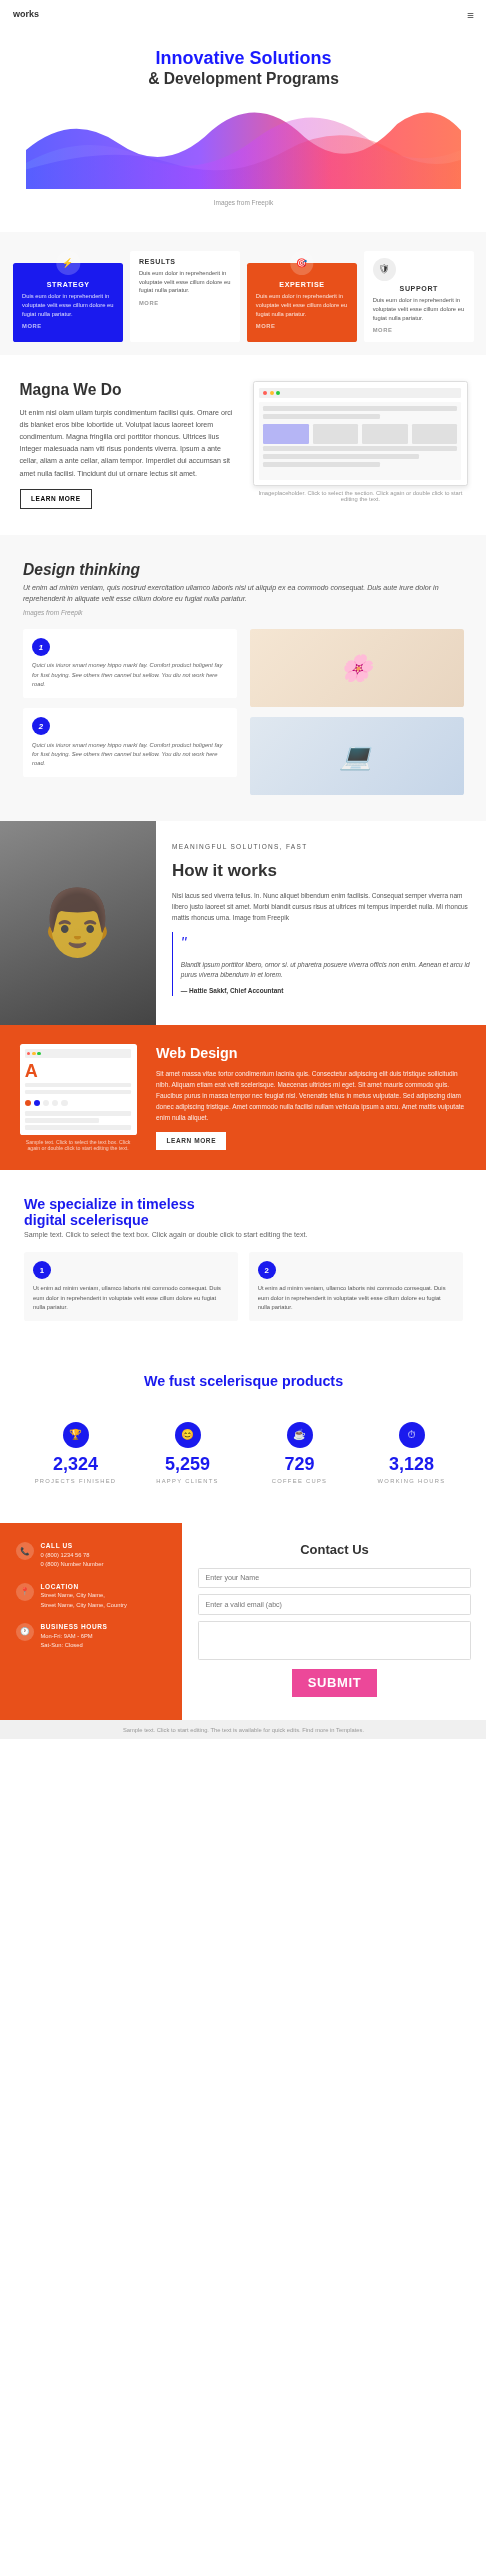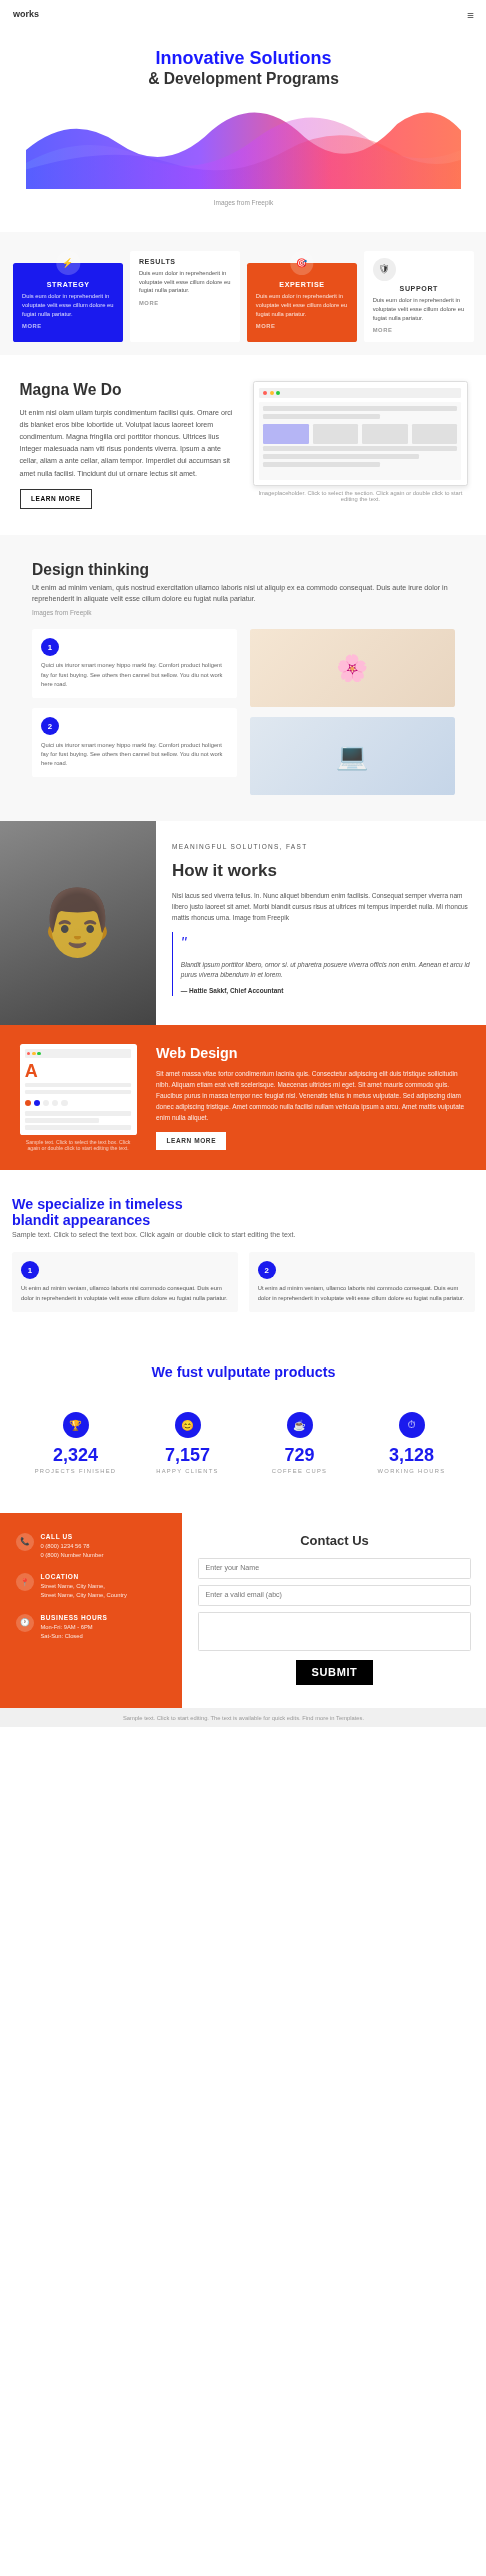--- a/index.html
+++ b/index.html
@@ -42,21 +42,21 @@
     .browser-bar { background: #f0f0f0; height: 10.4px; border-radius: 1.3px; display: flex; align-items: center; padding: 0 3.9px; gap: 2.6px; margin-bottom: 3.9px; }
     .browser-dot { width: 3.9px; height: 3.9px; border-radius: 50%; background: #ccc; }
     .browser-content { background: #f8f8f8; height: 78px; border-radius: 1.3px; display: flex; flex-direction: column; padding: 3.9px; gap: 2.6px; }
     .browser-row { height: 5.2px; background: #e0e0e0; border-radius: 1.3px; }
     .browser-row.short { width: 60%; }
     .browser-icons-row { display: flex; gap: 3.9px; margin-top: 2.6px; }
     .browser-icon-item { background: #e0e0e0; flex: 1; height: 19.5px; border-radius: 1.3px; }
     .mockup-caption { font-size: 5.8px; color: #999; text-align: center; margin-top: 3.9px; }
 
     
-    .design-thinking { padding: 26px 32px; background: #f8f8f8; }
+    .design-thinking { padding: 26px 23px; background: #f8f8f8; font-style: italic; }
     .design-thinking h2 { font-size: 15.6px; font-weight: 900; margin-bottom: 3.9px; }
     .design-thinking > p { font-size: 7.1px; color: #555; line-height: 1.6; margin-bottom: 3.9px; }
     .design-image-credit { font-size: 6.5px; color: #999; margin-bottom: 13px; }
     .design-steps { display: flex; gap: 13px; }
     .design-step-col { flex: 1; display: flex; flex-direction: column; gap: 10.4px; }
     .design-step { background: #fff; padding: 9px; border-radius: 2.6px; }
     .design-step-num { width: 18px; height: 18px; border-radius: 50%; background: #1a1aee; color: #fff; display: flex; align-items: center; justify-content: center; font-size: 7.8px; font-weight: bold; margin-bottom: 5.2px; }
     .design-step p { font-size: 5.8px; color: #666; line-height: 1.6; }
     .design-step-img { background: #eee; height: 78px; border-radius: 2.6px; overflow: hidden; }
     .design-step-img-inner { width: 100%; height: 100%; background: linear-gradient(135deg, #f5e6d3, #e8d5c0); display: flex; align-items: center; justify-content: center; }
@@ -82,21 +82,21 @@
     .web-mockup-inner { background: #fff; border-radius: 2.6px; padding: 5.2px; }
     .web-mockup-header { background: #f0f0f0; height: 9px; border-radius: 1.3px; margin-bottom: 3.9px; display: flex; gap: 1.9px; align-items: center; padding: 0 2.6px; }
     .web-mockup-dot { width: 3.2px; height: 3.2px; border-radius: 50%; }
     .web-mockup-body { display: flex; flex-direction: column; gap: 2.6px; }
     .web-mockup-row { height: 4.5px; background: #eee; border-radius: 1.3px; }
     .web-mockup-dots-row { display: flex; gap: 2.6px; margin: 2.6px 0; }
     .web-mockup-dot-item { width: 6.5px; height: 6.5px; border-radius: 50%; }
     .web-mockup-caption { font-size: 5.2px; color: rgba(255,255,255,0.7); text-align: center; margin-top: 3.9px; }
 
     
-    .specialize { padding: 26px 12px; }
+    .specialize { padding: 26px 24px; }
     .specialize h2 { font-size: 14.3px; font-weight: 900; margin-bottom: 2.6px; }
     .specialize h2 span { color: #1a1aee; }
     .specialize > p { font-size: 7.1px; color: #666; margin-bottom: 13px; }
     .specialize-cards { display: flex; gap: 10.4px; }
     .spec-card { flex: 1; background: #f8f8f8; border-radius: 2.6px; padding: 9px; position: relative; }
     .spec-num { width: 18px; height: 18px; border-radius: 50%; background: #1a1aee; color: #fff; display: flex; align-items: center; justify-content: center; font-size: 7.8px; font-weight: bold; margin-bottom: 5.2px; }
     .spec-card p { font-size: 5.8px; color: #555; line-height: 1.6; }
 
     
     .innovative { padding: 26px 19.5px; text-align: center; }
@@ -113,21 +113,21 @@
     .contact-info { flex: 0 0 182px; background: #e8501a; padding: 19.5px 16px; color: #fff; }
     .contact-info-item { display: flex; gap: 6.5px; margin-bottom: 13px; align-items: flex-start; }
     .contact-info-icon { width: 18px; height: 18px; border-radius: 50%; background: rgba(255,255,255,0.2); display: flex; align-items: center; justify-content: center; font-size: 7.8px; flex-shrink: 0; }
     .contact-info-text h4 { font-size: 6.5px; font-weight: bold; letter-spacing: 0.6px; text-transform: uppercase; margin-bottom: 1.9px; }
     .contact-info-text p { font-size: 5.8px; line-height: 1.6; opacity: 0.85; }
     .contact-form-area { flex: 1; padding: 19.5px 16px; background: #fff; }
     .contact-form-area h2 { font-size: 13px; font-weight: 900; margin-bottom: 10.4px; text-align: center; }
     .form-field { margin-bottom: 6.5px; }
     .form-field input, .form-field textarea { width: 100%; border: 0.6px solid #ddd; padding: 5.2px 6.5px; font-size: 7.1px; border-radius: 1.3px; outline: none; }
     .form-field textarea { height: 39px; resize: none; }
-    .btn-submit { background: #000000; color: #fff; border: none; padding: 6.5px 15.6px; font-size: 11px; font-weight: bold; text-transform: uppercase; letter-spacing: 0.6px; cursor: pointer; display: block; margin: 4px auto; }
+    .btn-submit { background: #ec4899; color: #fff; border: none; padding: 6.5px 15.6px; font-size: 13px; font-weight: bold; text-transform: uppercase; letter-spacing: 0.6px; cursor: pointer; display: block; margin: 4px auto; }
 
     
     .footer { background: #f0f0f0; padding: 6.5px 13px; text-align: center; font-size: 5.8px; color: #999; }
   </style>
 </head>
 <body>
 
 <nav>
   <div class="nav">
     <span class="nav-logo">works</span>
@@ -301,49 +301,49 @@
   <div class="web-design-text">
     <h2>Web Design</h2>
     <p>Sit amet massa vitae tortor condimentum lacinia quis. Consectetur adipiscing elit duis tristique sollicitudin nibh. Aliquam etiam erat velit scelerisque. Maecenas ultricies mi eget. Sit amet mauris commodo quis. Faucibus purus in massa tempor nec feugiat nisl. Venenatis tellus in metus vulputate. Sed adipiscing diam donec adipiscing tristique. Amet commodo nulla facilisi nullam vehicula ipsum a arcu. Amet mattis vulputate enim nulla aliquet.</p>
     <button class="btn-learn-white">LEARN MORE</button>
   </div>
 </section>
 
 <section class="specialize">
   <h2>
     <span>We specialize in timeless</span><br>
-    <span style="color:#1a1aee;">blandit appearances</span>
+    <span style="color:#1a1aee;">digital scelerisque</span>
   </h2>
   <p style="font-size:7.1px; color:#666; margin-bottom:13px;">Sample text. Click to select the text box. Click again or double click to start editing the text.</p>
   <div class="specialize-cards">
     <div class="spec-card">
       <div class="spec-num">1</div>
       <p>Ut enim ad minim veniam, ullamco laboris nisi commodo consequat. Duis eum dolor in reprehenderit in voluptate velit esse cillum dolore eu fugiat nulla pariatur.</p>
     </div>
     <div class="spec-card">
       <div class="spec-num">2</div>
       <p>Ut enim ad minim veniam, ullamco laboris nisi commodo consequat. Duis eum dolor in reprehenderit in voluptate velit esse cillum dolore eu fugiat nulla pariatur.</p>
     </div>
   </div>
 </section>
 
 <section class="innovative">
   <h2>
     <span>We fust</span>
-    <span style="color:#1a1aee;">vulputate products</span>
+    <span style="color:#1a1aee;">scelerisque products</span>
   </h2>
   <div class="stats-row">
     <div class="stat-item">
       <div class="stat-icon">🏆</div>
       <div class="stat-num">2,324</div>
       <div class="stat-label">PROJECTS FINISHED</div>
     </div>
     <div class="stat-item">
       <div class="stat-icon">😊</div>
-      <div class="stat-num">7,157</div>
+      <div class="stat-num">5,259</div>
       <div class="stat-label">HAPPY CLIENTS</div>
     </div>
     <div class="stat-item">
       <div class="stat-icon">☕</div>
       <div class="stat-num">729</div>
       <div class="stat-label">COFFEE CUPS</div>
     </div>
     <div class="stat-item">
       <div class="stat-icon">⏱</div>
       <div class="stat-num">3,128</div>

